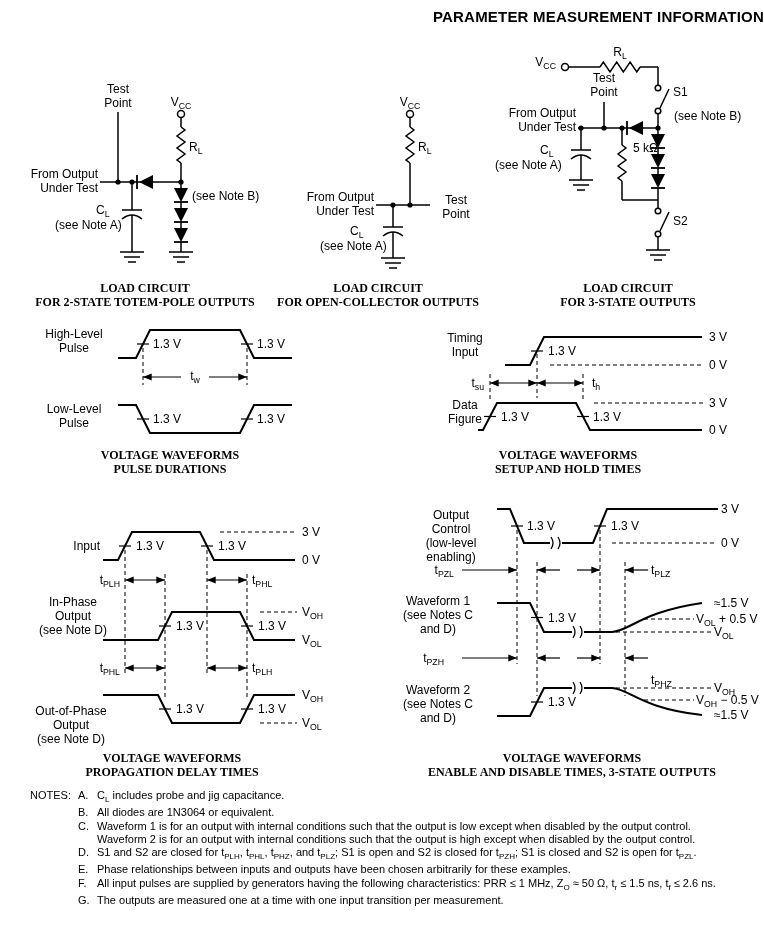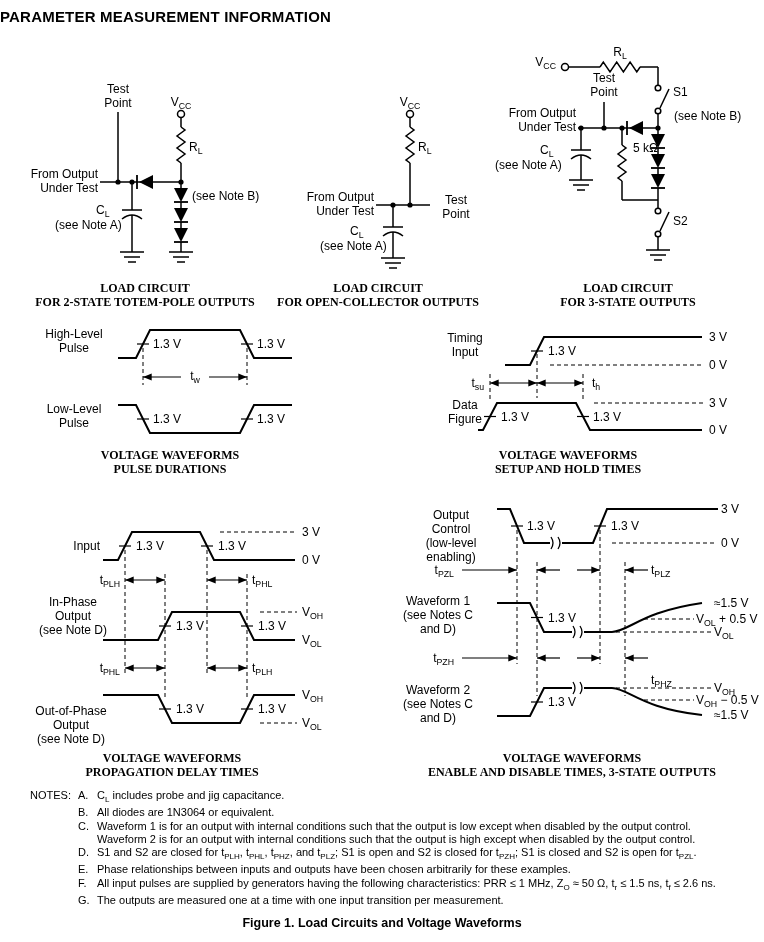--- a/index.html
+++ b/index.html
@@ -6,21 +6,21 @@
   html,body { background:#fff; }
   #page { position:relative; width:764px; height:942px; background:#fff;
           font-family:"Liberation Sans", sans-serif; color:#000; overflow:hidden; }
   #wires { position:absolute; left:0; top:0; z-index:1; }
   .lb { position:absolute; z-index:2; font-size:12px; line-height:14px; white-space:pre-line; }
   .c { text-align:center; }
   .r { text-align:right; }
   .cap { font-weight:bold;font-family:Liberation Serif, serif; }
   .wbg { background:#fff; padding:0 2px; }
   sub { font-size:73%; }
-  .title { position:absolute; z-index:2; width:764px; text-align:left;
+  .title { position:absolute; z-index:2; width:764px; text-align:right;
            font-weight:bold; font-size:15px; letter-spacing:.2px; }
   .notes-head { position:absolute; z-index:2; font-size:11px; line-height:13.2px; }
   .notes { position:absolute; z-index:2; font-size:11px; line-height:13.2px; }
   .nrow { display:flex; }
   .nletter { flex:0 0 19px; }
   .ntext { flex:1; white-space:pre-line; }
   .figcap { position:absolute; z-index:2; width:764px; text-align:center;
             font-weight:bold; font-size:12.5px; }
 </style>
 </head>
@@ -378,21 +378,21 @@
 <div class="lb" style="left:721px;top:536px">0 V</div>
 <div class="lb r" style="left:414px;top:563px;width:40px">t<sub>PZL</sub></div>
 <div class="lb" style="left:651px;top:563px">t<sub>PLZ</sub></div>
 <div class="lb c" style="left:395px;top:594px;width:86px">Waveform 1
 (see Notes C
 and D)</div>
 <div class="lb" style="left:548px;top:611px">1.3 V</div>
 <div class="lb" style="left:714px;top:596px">≈1.5 V</div>
 <div class="lb" style="left:696px;top:612px">V<sub>OL</sub> + 0.5 V</div>
 <div class="lb" style="left:714px;top:625px">V<sub>OL</sub></div>
-<div class="lb r" style="left:414px;top:651px;width:40px">t<sub>PZH</sub></div>
+<div class="lb r" style="left:404px;top:651px;width:40px">t<sub>PZH</sub></div>
 <div class="lb" style="left:651px;top:673px">t<sub>PHZ</sub></div>
 <div class="lb c" style="left:395px;top:683px;width:86px">Waveform 2
 (see Notes C
 and D)</div>
 <div class="lb" style="left:548px;top:695px">1.3 V</div>
 <div class="lb" style="left:714px;top:681px">V<sub>OH</sub></div>
 <div class="lb" style="left:696px;top:693px">V<sub>OH</sub> − 0.5 V</div>
 <div class="lb" style="left:714px;top:708px">≈1.5 V</div>
 <div class="lb c cap" style="left:384px;top:751px;width:376px">VOLTAGE WAVEFORMS
 ENABLE AND DISABLE TIMES, 3-STATE OUTPUTS</div>
@@ -423,15 +423,14 @@
   <div class="nrow">
     <span class="nletter">F.</span>
     <span class="ntext">All input pulses are supplied by generators having the following characteristics: PRR ≤ 1 MHz, Z<sub>O</sub> ≈ 50 Ω, t<sub>r</sub> ≤ 1.5 ns, t<sub>f</sub> ≤ 2.6 ns.</span>
   </div>
   <div class="nrow">
     <span class="nletter">G.</span>
     <span class="ntext">The outputs are measured one at a time with one input transition per measurement.</span>
   </div>
 </div>
 
-<div class="figcap" style="top:916px">Figure 1. Load Circuits and Voltage Waveforms</div>
 
 </div>
 
 </body></html>

